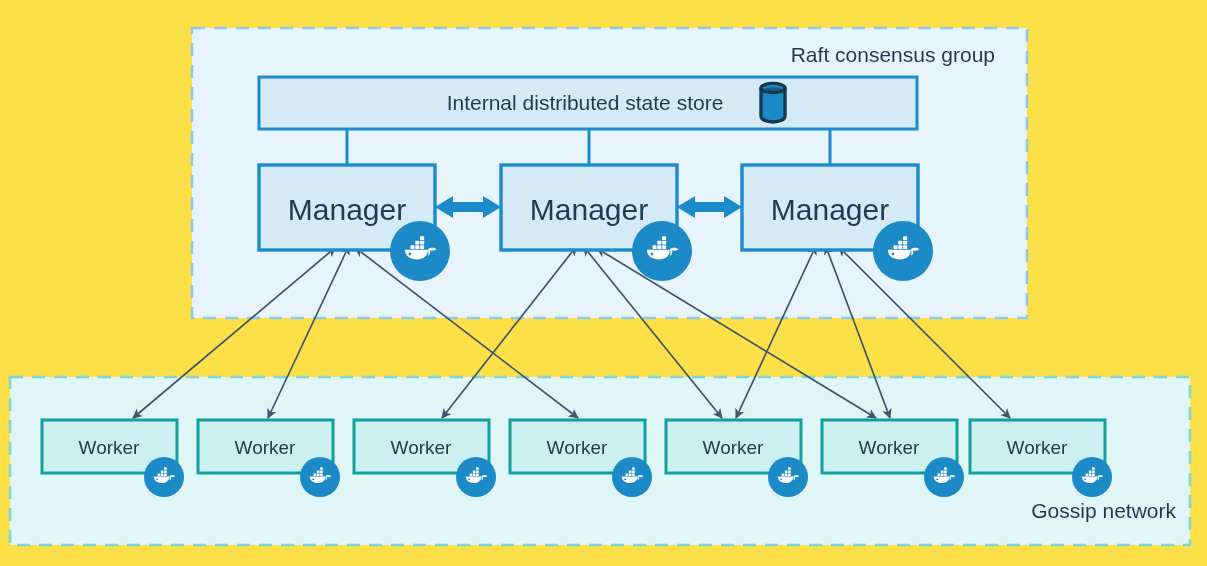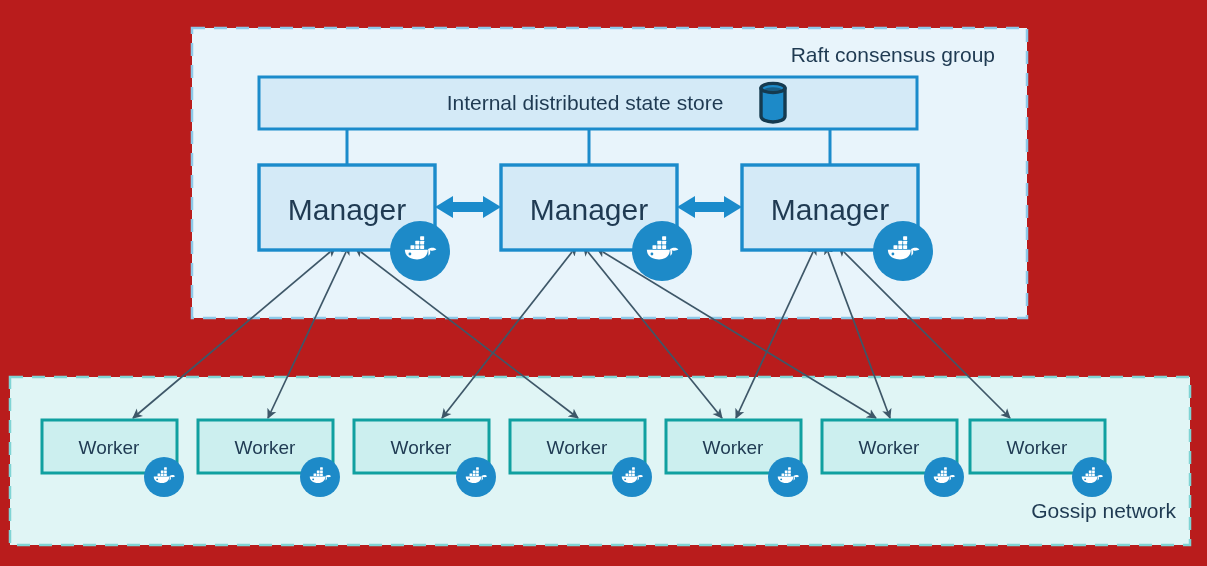--- a/index.html
+++ b/index.html
@@ -7,21 +7,21 @@
     padding: 0;
     background: #ffffff;
   }
   body {
     font-family: "Liberation Sans", sans-serif;
   }
   #diagram-root {
     position: relative;
     width: 1207px;
     height: 566px;
-    background: #b91c1c;
+    background: #fde047;
     overflow: hidden;
   }
   svg.layer {
     position: absolute;
     top: 0;
     left: 0;
     width: 1207px;
     height: 566px;
   }
   .zone-label {

